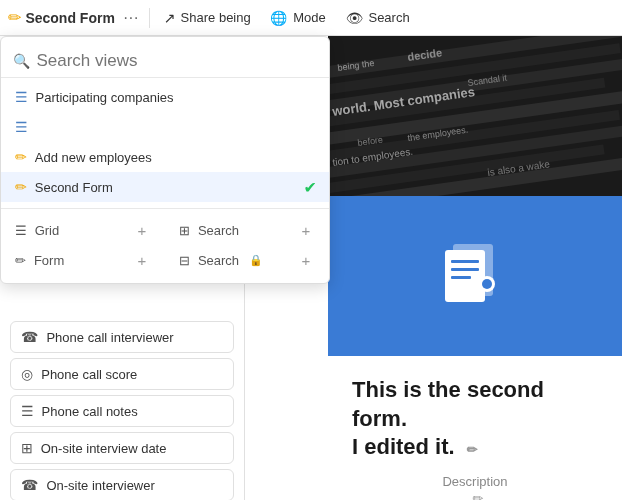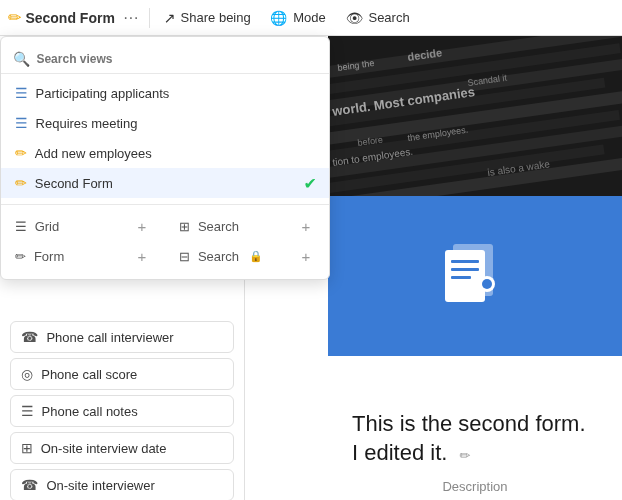--- a/index.html
+++ b/index.html
@@ -23,21 +23,21 @@
     .dropdown-overlay {
       position: absolute; top: 36px; left: 0; width: 330px;
       background: #fff; border: 1px solid #ddd; border-radius: 6px;
       box-shadow: 0 4px 16px rgba(0,0,0,0.15); z-index: 100; padding: 8px 0;
     }
     .search-row {
       display: flex; align-items: center; gap: 6px;
       padding: 6px 12px; border-bottom: 1px solid #e8e8e8; margin-bottom: 4px;
     }
     .search-row input {
-      border: none; outline: none; font-size: 12px; color: #000000; width: 100%; background: transparent; font-weight: bold;
+      border: none; outline: none; font-size: 17px; color: #000000; width: 100%; background: transparent;
     }
     .search-icon { color: #999; font-size: 14px; }
 
     .dropdown-item {
       display: flex; align-items: center; gap: 8px;
       padding: 7px 14px; cursor: pointer; font-size: 13px; color: #333; position: relative;
     }
     .dropdown-item.active { background: #eef4ff; }
     .dropdown-item .item-icon { font-size: 14px; color: #4a7fc1; flex-shrink: 0; }
     .dropdown-item .item-icon.orange { color: #f0a500; }
@@ -73,21 +73,21 @@
       background: #fff; overflow-y: auto;
     }
 
     .form-icon-section {
       background: #3a7bd5; padding: 30px; display: flex; align-items: center; justify-content: center;
       height: 160px;
     }
     .form-icon-svg { width: 80px; height: 80px; }
 
     .form-content { padding: 20px 24px; }
-    .form-title { font-size: 22px; font-weight: 400; color: #1a1a1a; line-height: 1.3; margin-bottom: 4px; margin-top: 34px; }
+    .form-title { font-size: 22px; font-weight: 700; color: #1a1a1a; line-height: 1.3; margin-bottom: 4px; }
     .edit-icon { color: #999; font-size: 13px; cursor: pointer; margin-left: 6px; }
     .form-description { font-size: 13px; color: #888; margin-top: 12px; display: flex; align-items: center; gap: 2px; flex-direction: column; }
 
     
     .hero-bg {
       width: 100%; height: 160px; background: #222;
       display: flex; align-items: center; justify-content: center;
       overflow: hidden; position: relative;
     }
   </style>
@@ -114,25 +114,24 @@
 </div>
 
 <div class="dropdown-overlay">
   <div class="search-row">
     <span class="search-icon">🔍</span>
     <input type="text" placeholder="Search views" style="">
   </div>
 
   <div class="dropdown-item">
     <span class="item-icon">☰</span>
-    <span>Participating applicants</span>
+    <span>Participating companies</span>
   </div>
   <div class="dropdown-item">
     <span class="item-icon">☰</span>
-    <span>Requires meeting</span>
   </div>
   <div class="dropdown-item">
     <span class="item-icon orange">✏</span>
     <span>Add new employees</span>
   </div>
   <div class="dropdown-item active">
     <span class="item-icon orange">✏</span>
     <span>Second Form</span>
     <span class="check-icon">✔</span>
   </div>

